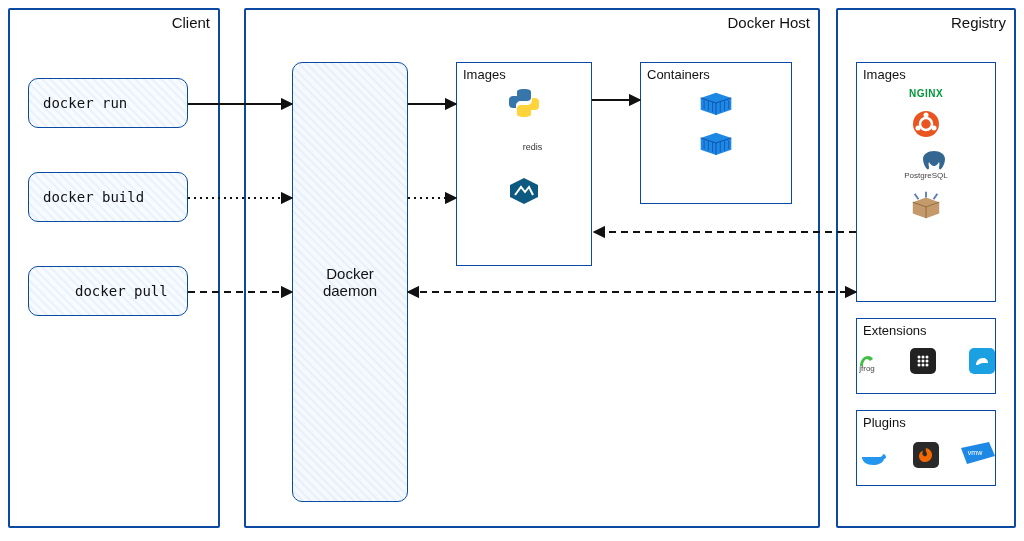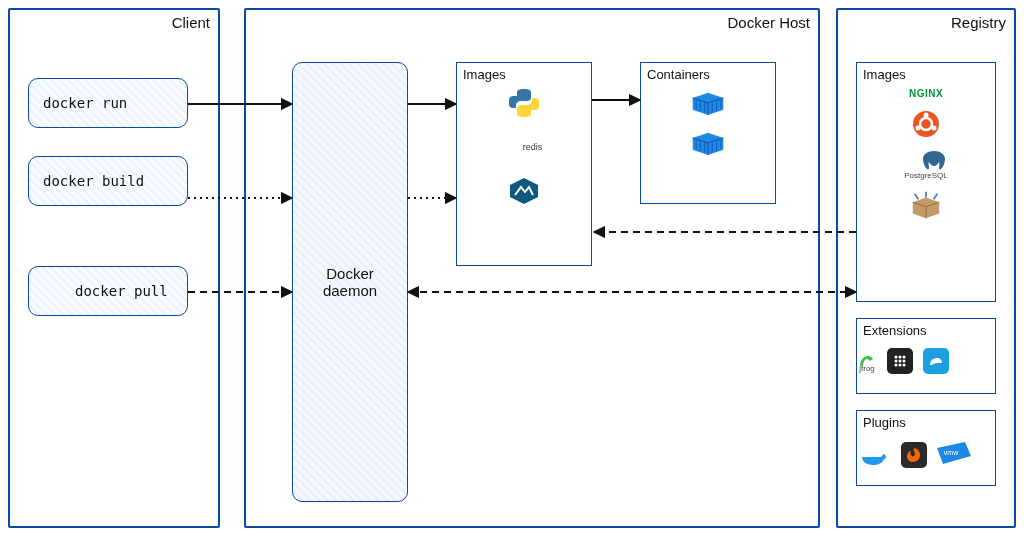--- a/index.html
+++ b/index.html
@@ -52,21 +52,21 @@
     border: 1.5px solid #0b4aa2;
     border-radius: 10px;
     background: repeating-linear-gradient(45deg, #eaf2fb 0, #eaf2fb 2px, #f7fbff 2px, #f7fbff 6px);
     display: flex;
     align-items: center;
     padding-left: 14px;
     font-family: "Menlo","Consolas",monospace;
     font-size: 14px;
   }
   #cmd-run   { top: 78px; }
-  #cmd-build { top: 156px; }
+  #cmd-build { top: 172px; }
   #cmd-pull  { top: 266px; padding-left: 46px; }
 
   
   #daemon {
     position: absolute;
     left: 292px;
     top: 62px;
     width: 116px;
     height: 440px;
     border: 1.5px solid #0b4aa2;
@@ -84,27 +84,27 @@
   .subpanel {
     position: absolute;
     border: 1.5px solid #0b4aa2;
     background: #fff;
   }
   .subpanel-title {
     font-size: 13px;
     padding: 4px 6px;
   }
   #host-images { left: 456px; top: 62px; width: 136px; height: 204px; }
-  #host-containers { left: 640px; top: 62px; width: 136px; height: 142px; display:flex; flex-direction:column; align-items:center; }
+  #host-containers { left: 640px; top: 62px; width: 152px; height: 142px; display:flex; flex-direction:column; align-items:center; }
   #reg-images { left: 856px; top: 62px; width: 140px; height: 240px; }
   #reg-ext    { left: 856px; top: 318px; width: 140px; height: 76px; }
   #reg-plugins{ left: 856px; top: 410px; width: 140px; height: 76px; }
 
   .icon-col { display:flex; flex-direction:column; align-items:center; gap:14px; padding-top:2px; }
-  .icon-row { display:flex; flex-direction:row; align-items:center; justify-content:flex-start; gap:10px; padding-top:6px; }
+  .icon-row { display:flex; flex-direction:row; align-items:center; justify-content:space-between; gap:10px; padding-top:6px; }
   .icon { width:34px; height:30px; display:flex; align-items:center; justify-content:center; }
   .tiny-label { font-size:8px; text-align:center; color:#444; margin-top:-4px;}
   .sq { width:26px; height:26px; border-radius:5px; display:flex; align-items:center; justify-content:center; font-size:14px; color:#fff; }
 
   
   svg.overlay { position:absolute; left:0; top:0; width:1024px; height:541px; pointer-events:none; }
 
   .nginx { font-family: Arial,sans-serif; font-weight:700; color:#009639; font-size:10px; letter-spacing:0.5px;}
 </style>
 </head>

